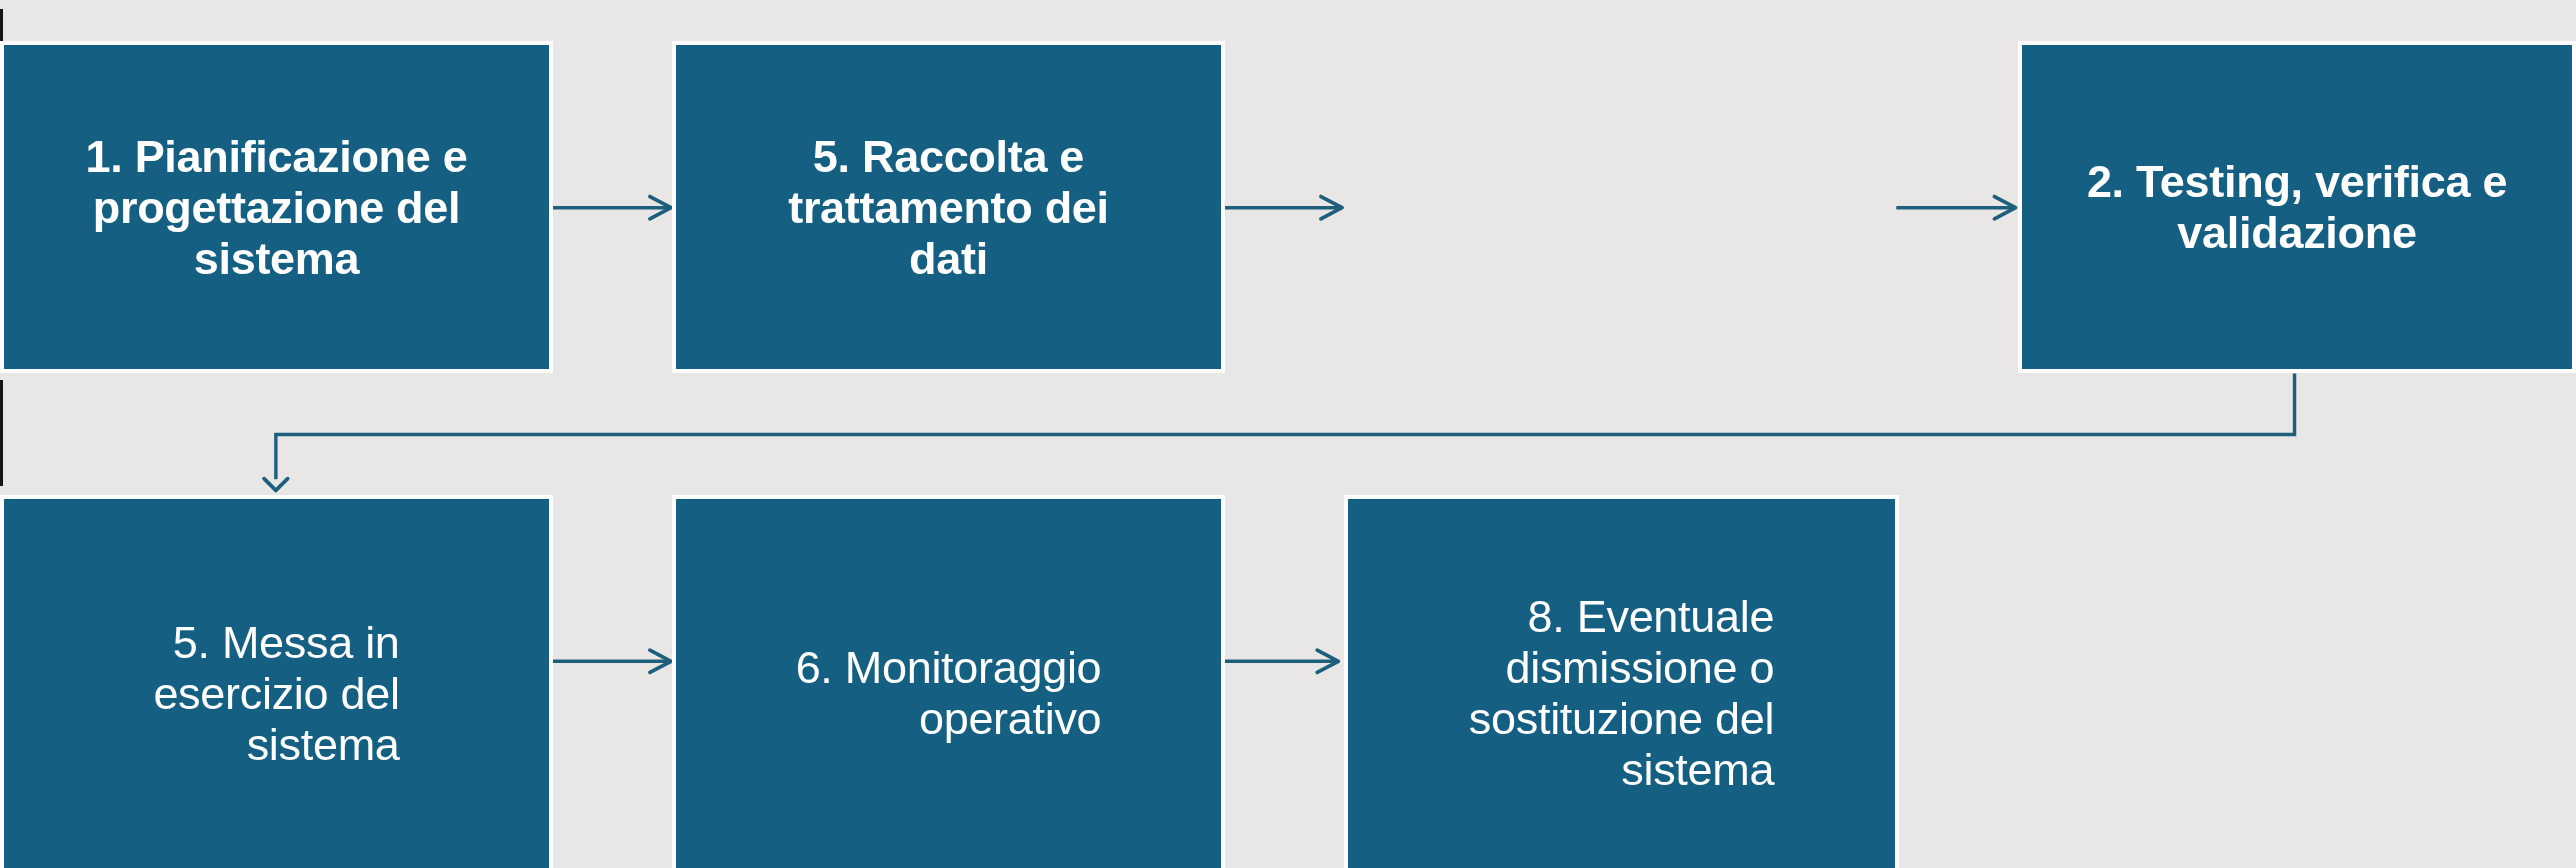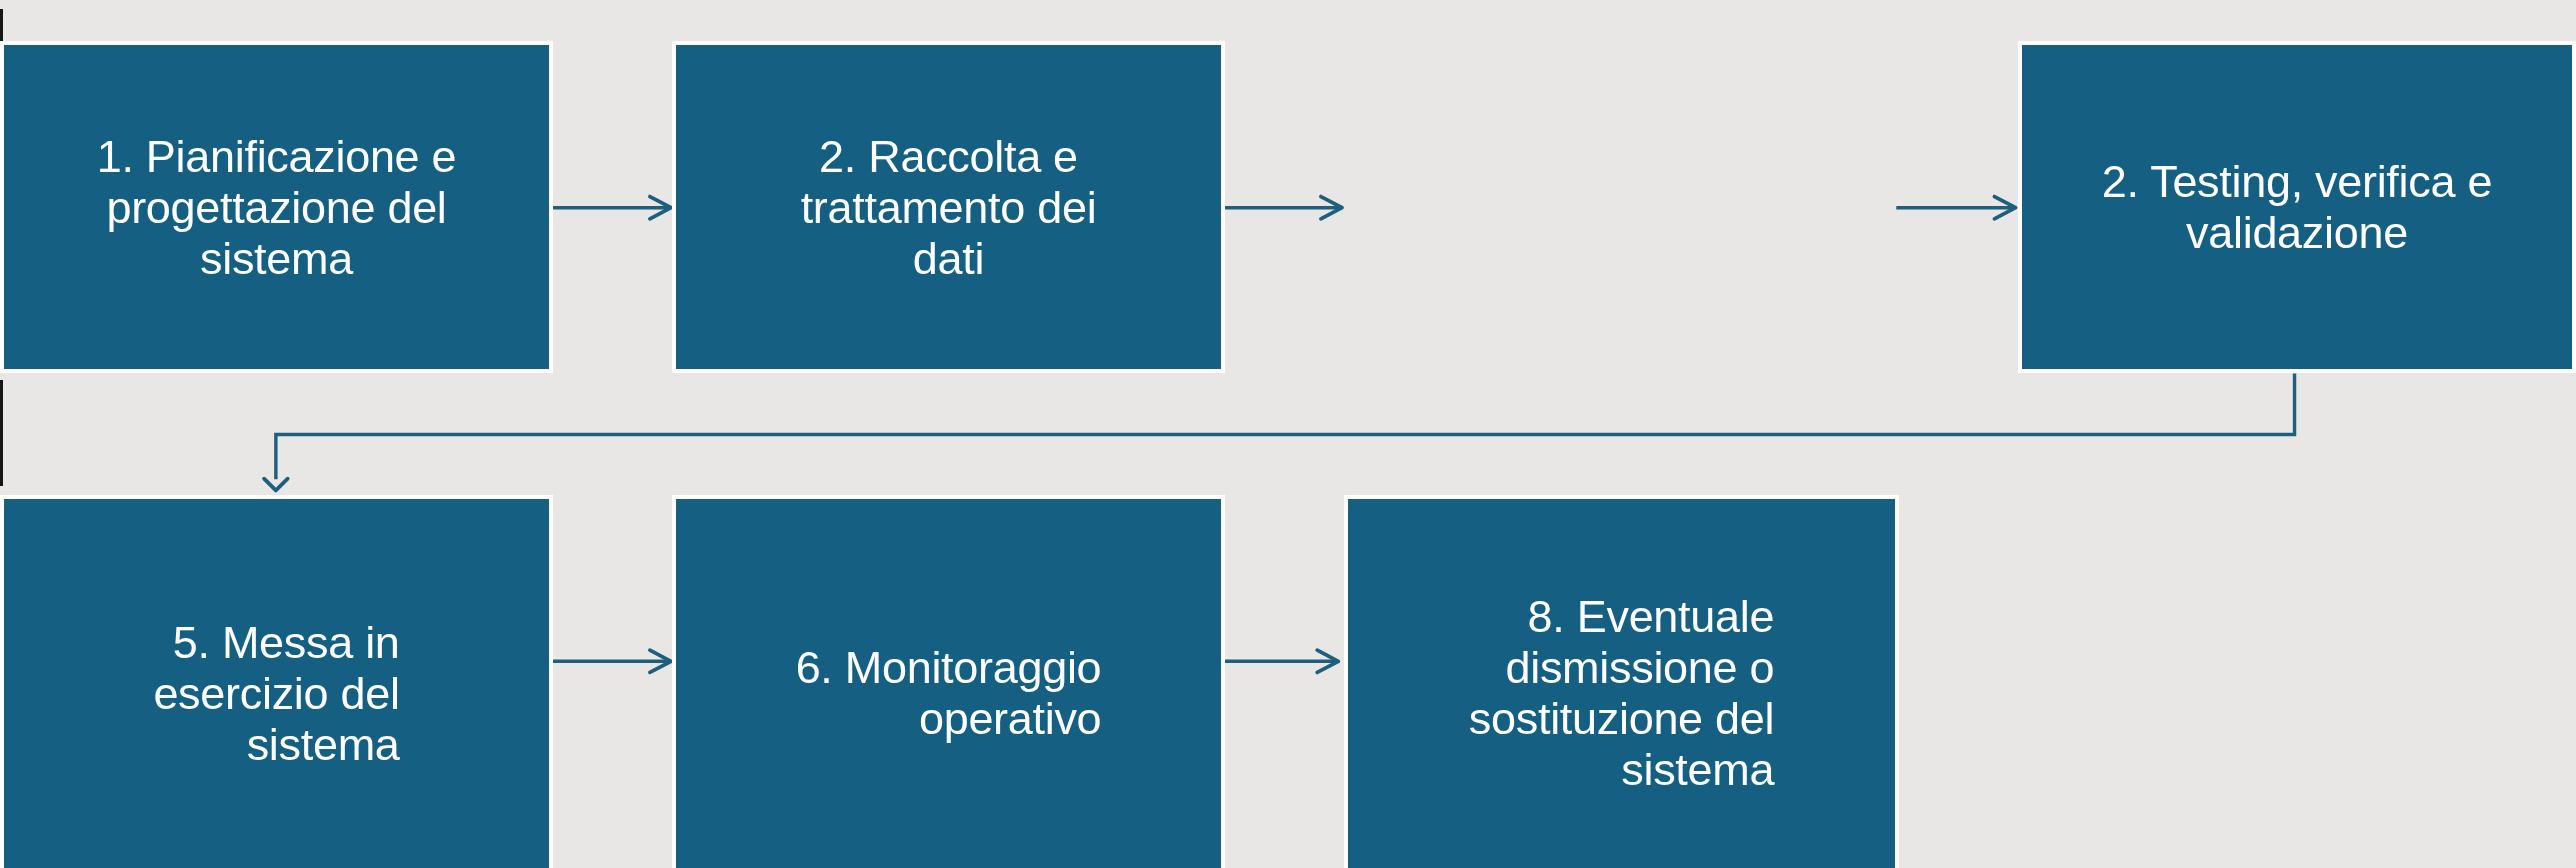--- a/index.html
+++ b/index.html
@@ -36,21 +36,21 @@
     display: flex;
     align-items: center;
     justify-content: center;
     text-align: center;
     white-space: pre-line;
     font-size: 45px;
     line-height: 51px;
     letter-spacing: -0.3px;
     font-weight: 400;
   }
-  .row1 { top: 41px;  height: 332px; }
+  .row1 { top: 41px;  height: 332px; font-weight: bold; }
   .row2 { top: 495px; height: 396px; text-align: right; }
   .col1 { left: 0;      width: 553px; }
   .col2 { left: 672px; width: 553px; }
   .col3 { left: 1344px; width: 555px; }
   .col4 { left: 2018px; width: 558px; }
 
   #arrow-layer {
     position: absolute;
     left: 0;
     top: 0;
@@ -100,21 +100,21 @@
     <path class="conn" d="M1968 1064 L2150 1064"></path>
     <path class="chev" d="M2120 1046 L2154 1064 L2120 1082"></path>
   </svg>
 
   <div class="fbox row1 col1">
     <span>1. Pianificazione e
 progettazione del
 sistema</span>
   </div>
   <div class="fbox row1 col2">
-    <span>2. Raccolta e
+    <span>5. Raccolta e
 trattamento dei
 dati</span>
   </div>
   <div class="fbox row1 col4">
     <span>2. Testing, verifica e
 validazione</span>
   </div>
 
   <div class="fbox row2 col1">
     <span>5. Messa in

